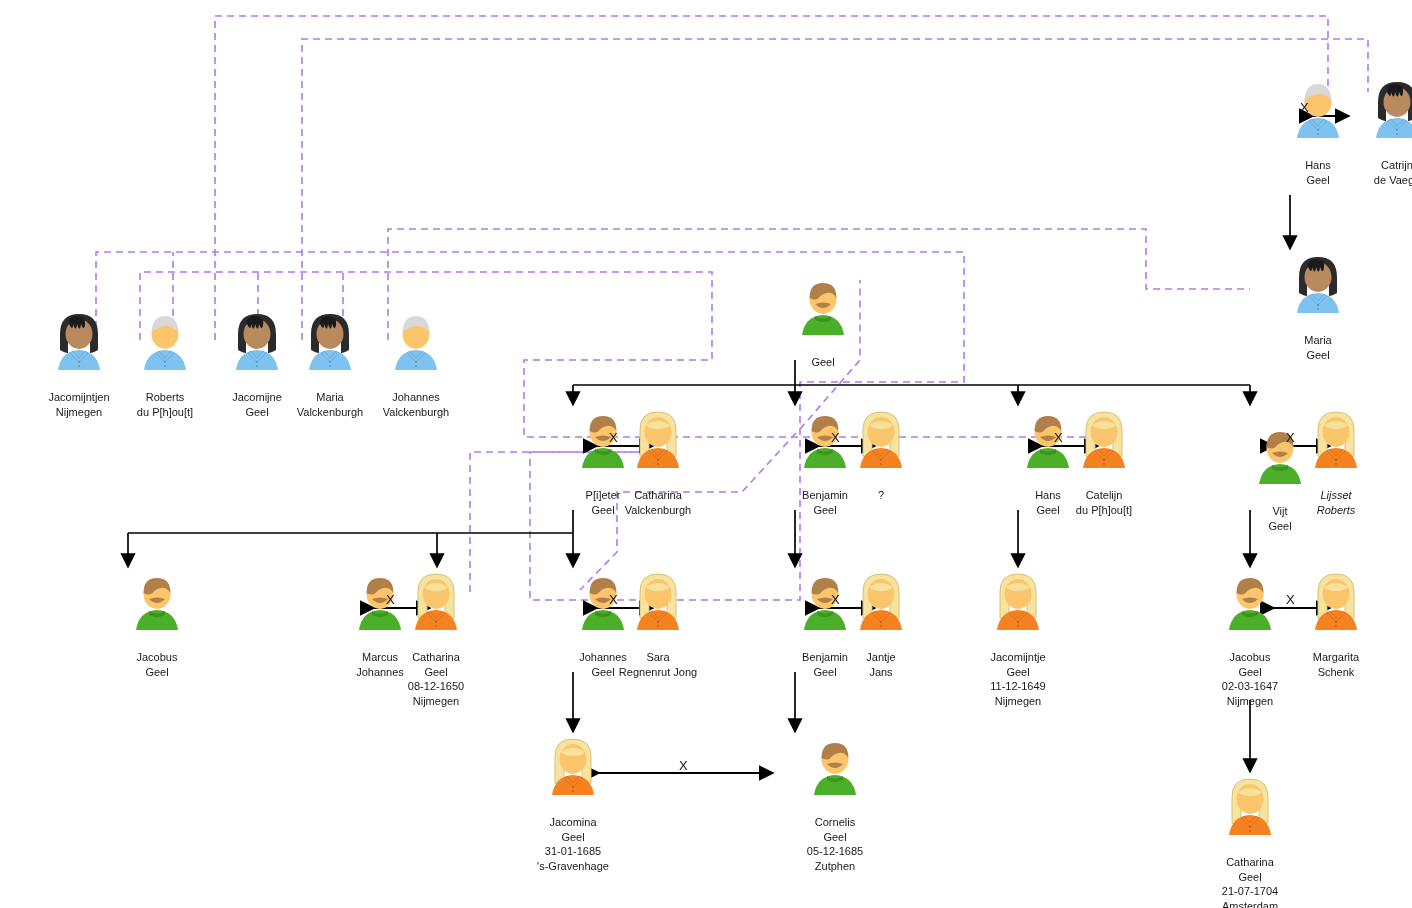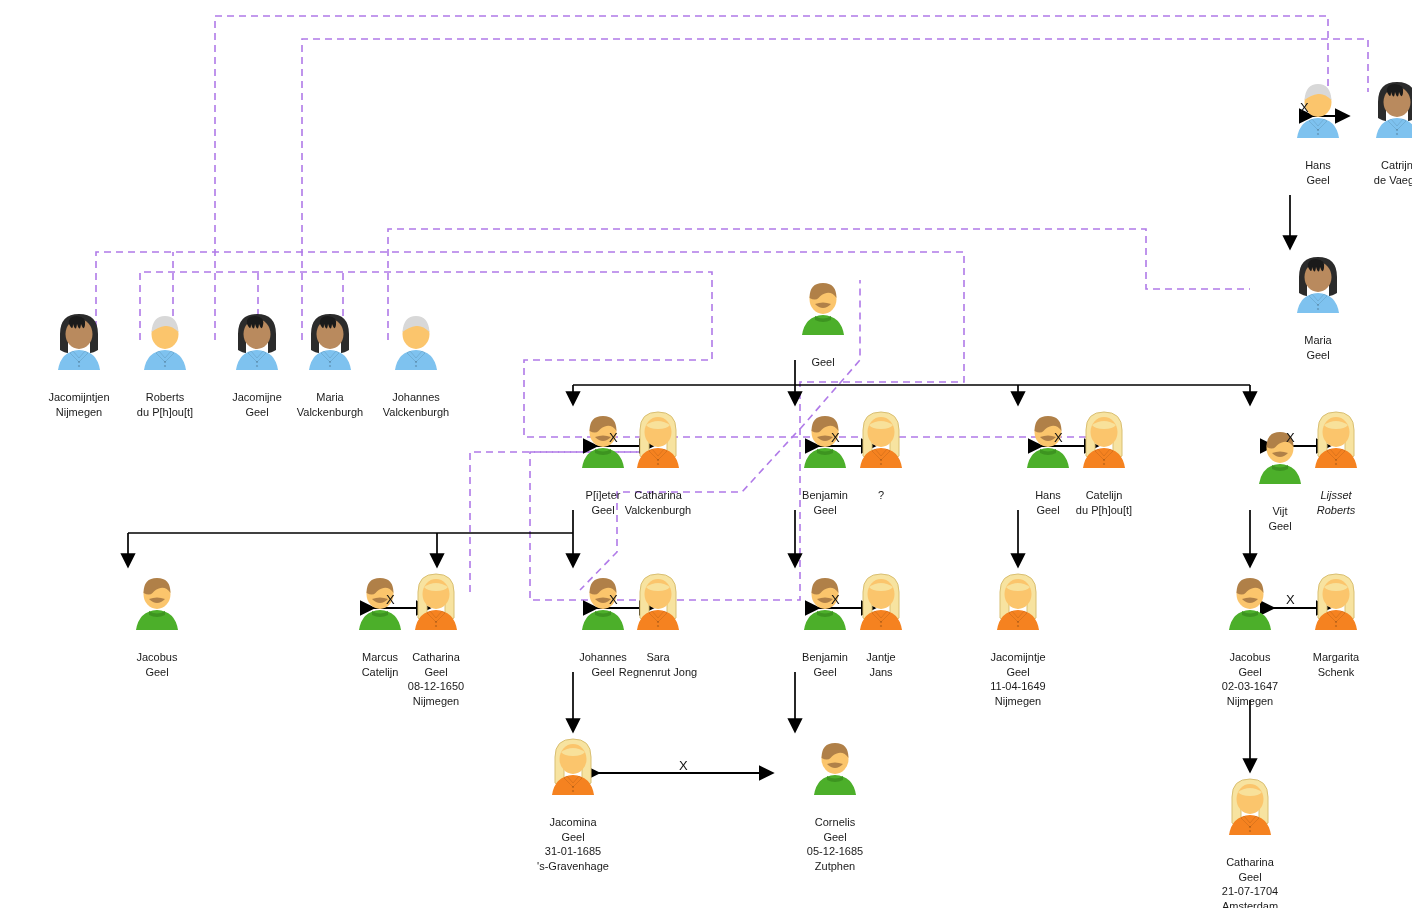--- a/index.html
+++ b/index.html
@@ -308,21 +308,21 @@
       </div>
       <div class="person" style="left: 320px; top: 570px;">
         <div class="av"><svg width="64" height="62" viewBox="0 0 64 62">
             <ellipse cx="32" cy="24" rx="13.5" ry="15" fill="#fbc56c"></ellipse>
             <path d="M18.5 23 q0-15 13.5-15 q13.5 0 13.5 15 q-4-6 -10-5 q-5 1 -8 5 q-3 3 -9 0 z" fill="#b08048"></path>
             <path d="M24 29 q8-3 16 0 q-4 4 -8 4 q-4 0 -8-4 z" fill="#b08048"></path>
             <path d="M32 40 q-18 1 -21 20 l42 0 q-3-19 -21-20 z" fill="#4caf2a"></path>
             <path d="M24 41 q8 5 16 0 l0 4 q-8 4 -16 0 z" fill="#3d9420"></path>
           </svg></div>
         <div class="cap">Marcus
-Catelijn</div>
+Johannes</div>
       </div>
       <div class="person" style="left: 376px; top: 570px;">
         <div class="av"><svg width="64" height="62" viewBox="0 0 64 62">
             <path d="M14 22 q0-18 18-18 q18 0 18 18 l0 26 q-6 4 -9 4 l0-26 l-18 0 l0 26 q-3 0 -9-4 z" fill="#f7e3a0" stroke="#d9bf72" stroke-width="1"></path>
             <ellipse cx="32" cy="24" rx="13.5" ry="15" fill="#fbc56c"></ellipse>
             <path d="M20 17 q12-8 24 0 q-3 4 -12 4 q-9 0 -12-4 z" fill="#f7e3a0" opacity=".9"></path>
             <path d="M32 40 q-18 1 -21 20 l42 0 q-3-19 -21-20 z" fill="#f58220"></path>
             <path d="M26 41 l6 7 l6-7 l3 2 l-9 9 l-9-9 z" fill="#f58220" opacity=".75" stroke="#00000022"></path>
             <circle cx="32" cy="52" r="1.1" fill="#00000033"></circle>
             <circle cx="32" cy="56" r="1.1" fill="#00000033"></circle>
@@ -385,21 +385,21 @@
             <path d="M14 22 q0-18 18-18 q18 0 18 18 l0 26 q-6 4 -9 4 l0-26 l-18 0 l0 26 q-3 0 -9-4 z" fill="#f7e3a0" stroke="#d9bf72" stroke-width="1"></path>
             <ellipse cx="32" cy="24" rx="13.5" ry="15" fill="#fbc56c"></ellipse>
             <path d="M20 17 q12-8 24 0 q-3 4 -12 4 q-9 0 -12-4 z" fill="#f7e3a0" opacity=".9"></path>
             <path d="M32 40 q-18 1 -21 20 l42 0 q-3-19 -21-20 z" fill="#f58220"></path>
             <path d="M26 41 l6 7 l6-7 l3 2 l-9 9 l-9-9 z" fill="#f58220" opacity=".75" stroke="#00000022"></path>
             <circle cx="32" cy="52" r="1.1" fill="#00000033"></circle>
             <circle cx="32" cy="56" r="1.1" fill="#00000033"></circle>
           </svg></div>
         <div class="cap">Jacomijntje
 Geel
-11-04-1649
+11-12-1649
 Nijmegen</div>
       </div>
       <div class="person" style="left: 1190px; top: 570px;">
         <div class="av"><svg width="64" height="62" viewBox="0 0 64 62">
             <ellipse cx="32" cy="24" rx="13.5" ry="15" fill="#fbc56c"></ellipse>
             <path d="M18.5 23 q0-15 13.5-15 q13.5 0 13.5 15 q-4-6 -10-5 q-5 1 -8 5 q-3 3 -9 0 z" fill="#b08048"></path>
             <path d="M24 29 q8-3 16 0 q-4 4 -8 4 q-4 0 -8-4 z" fill="#b08048"></path>
             <path d="M32 40 q-18 1 -21 20 l42 0 q-3-19 -21-20 z" fill="#4caf2a"></path>
             <path d="M24 41 q8 5 16 0 l0 4 q-8 4 -16 0 z" fill="#3d9420"></path>
           </svg></div>

